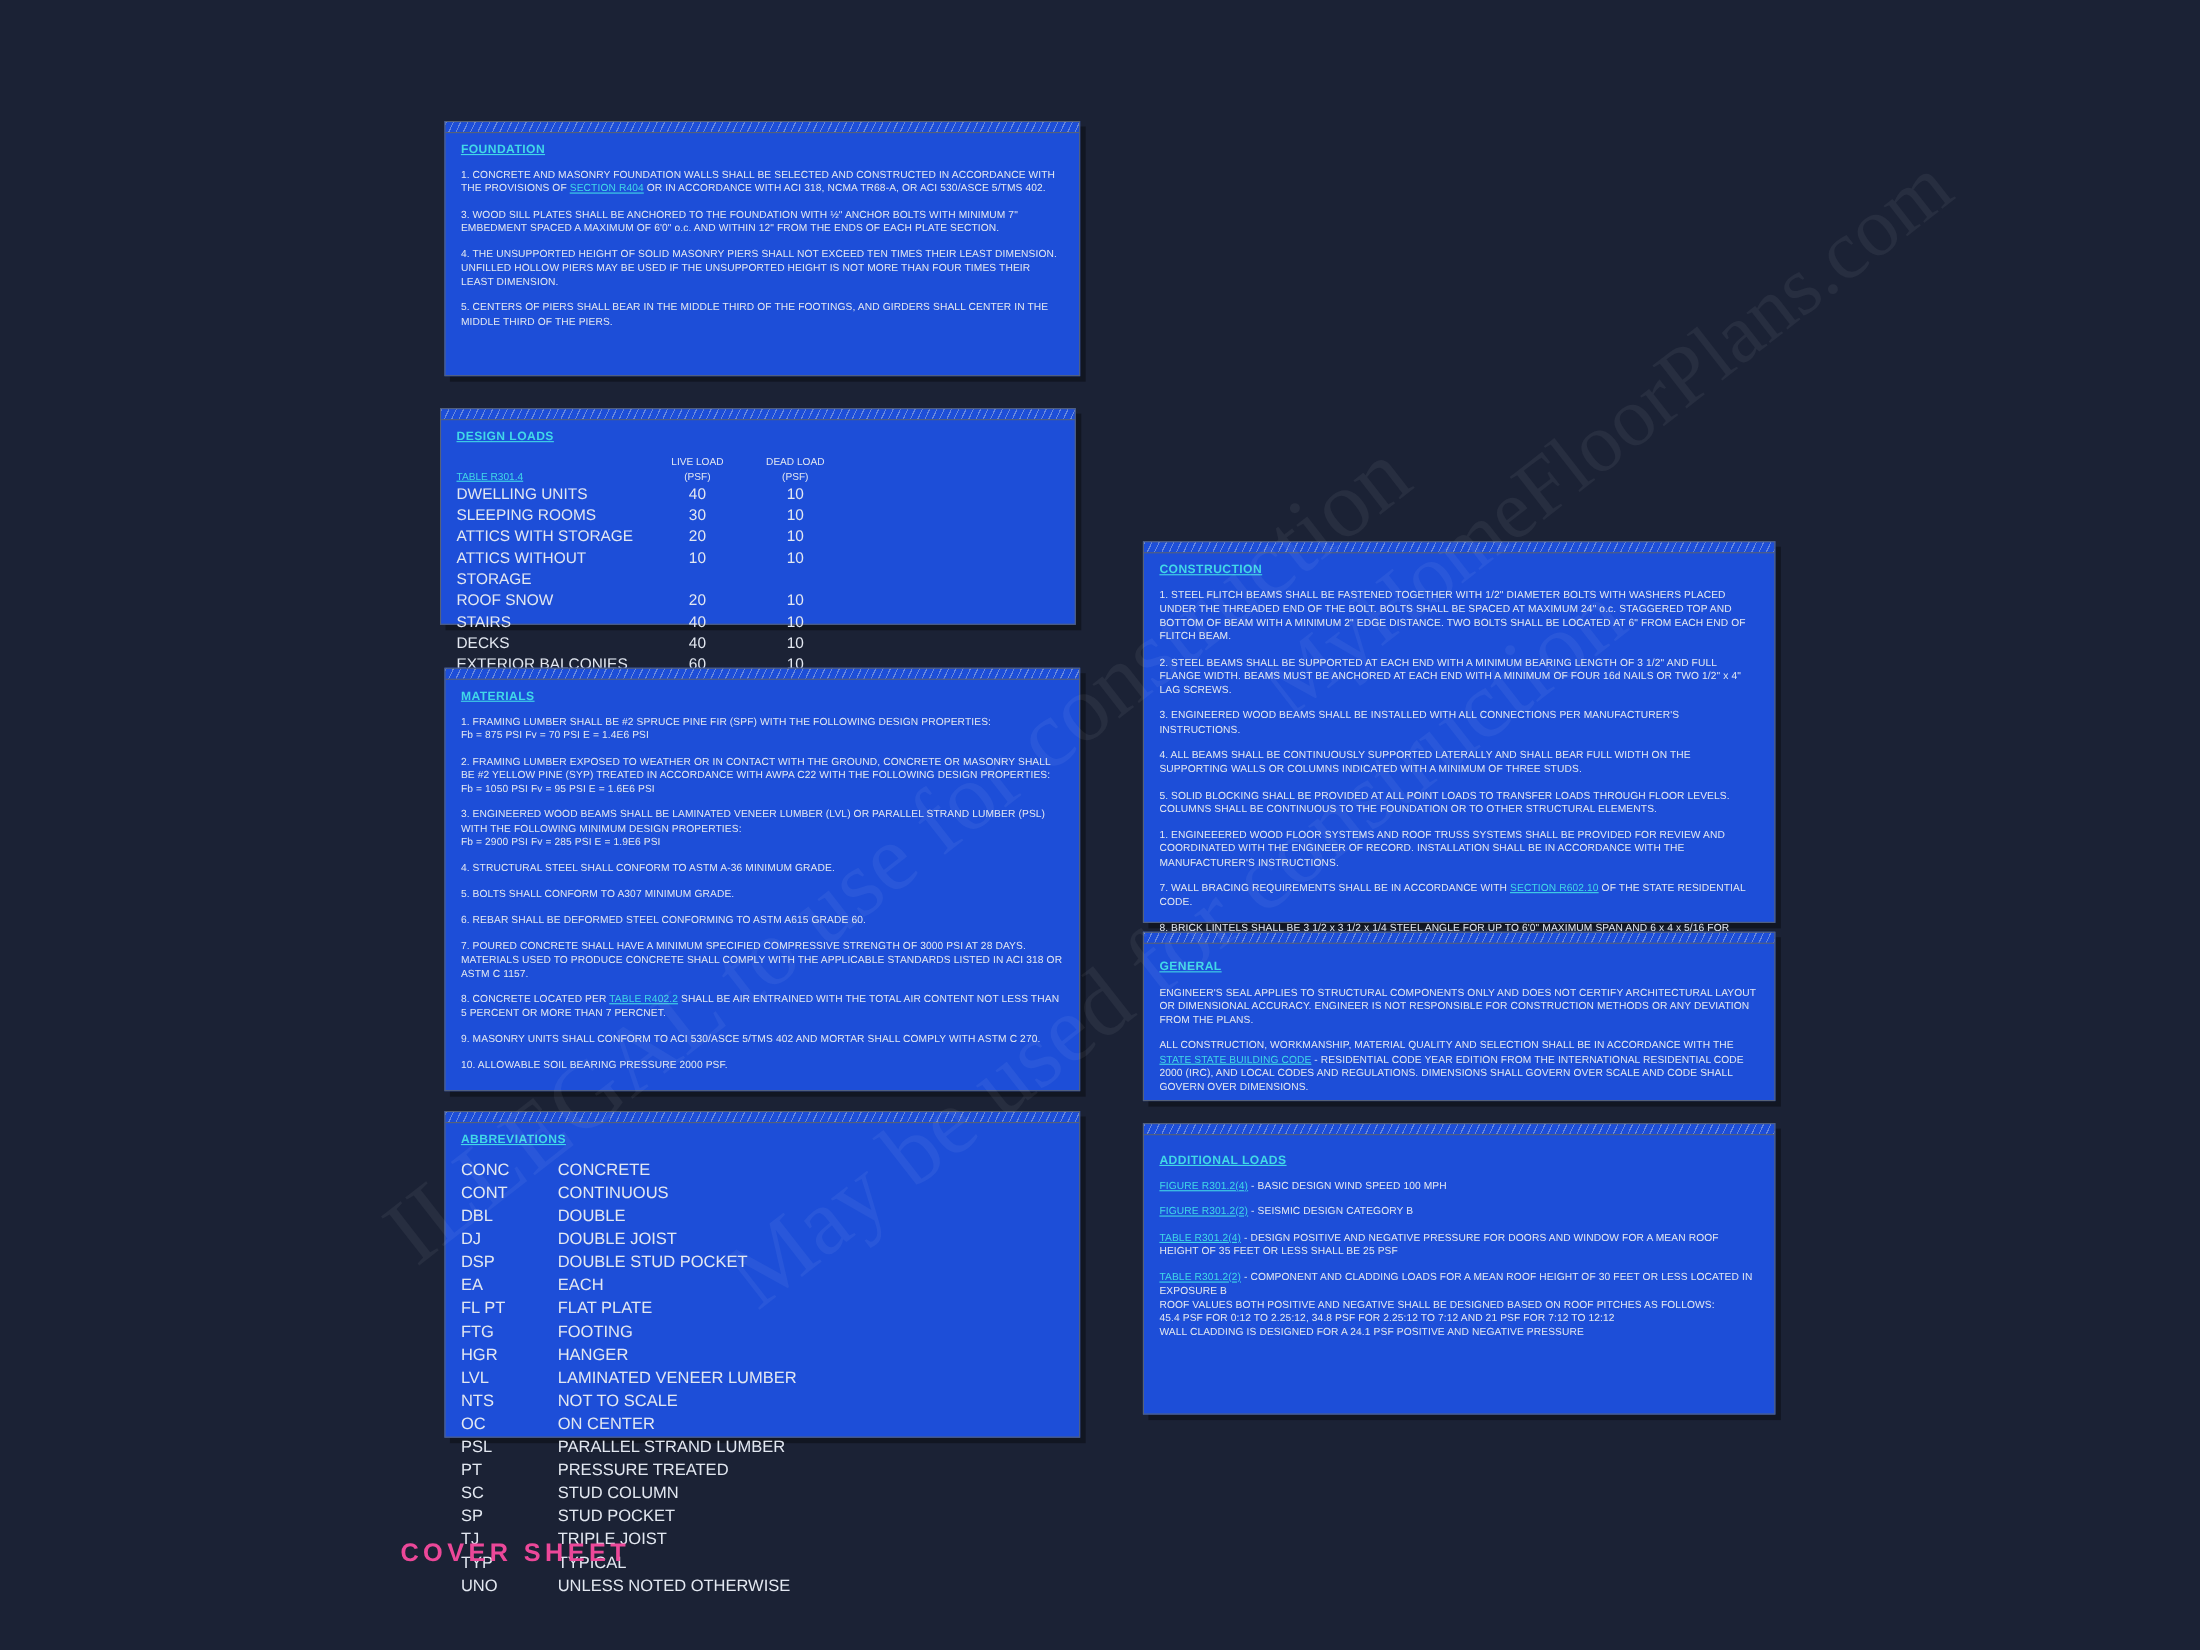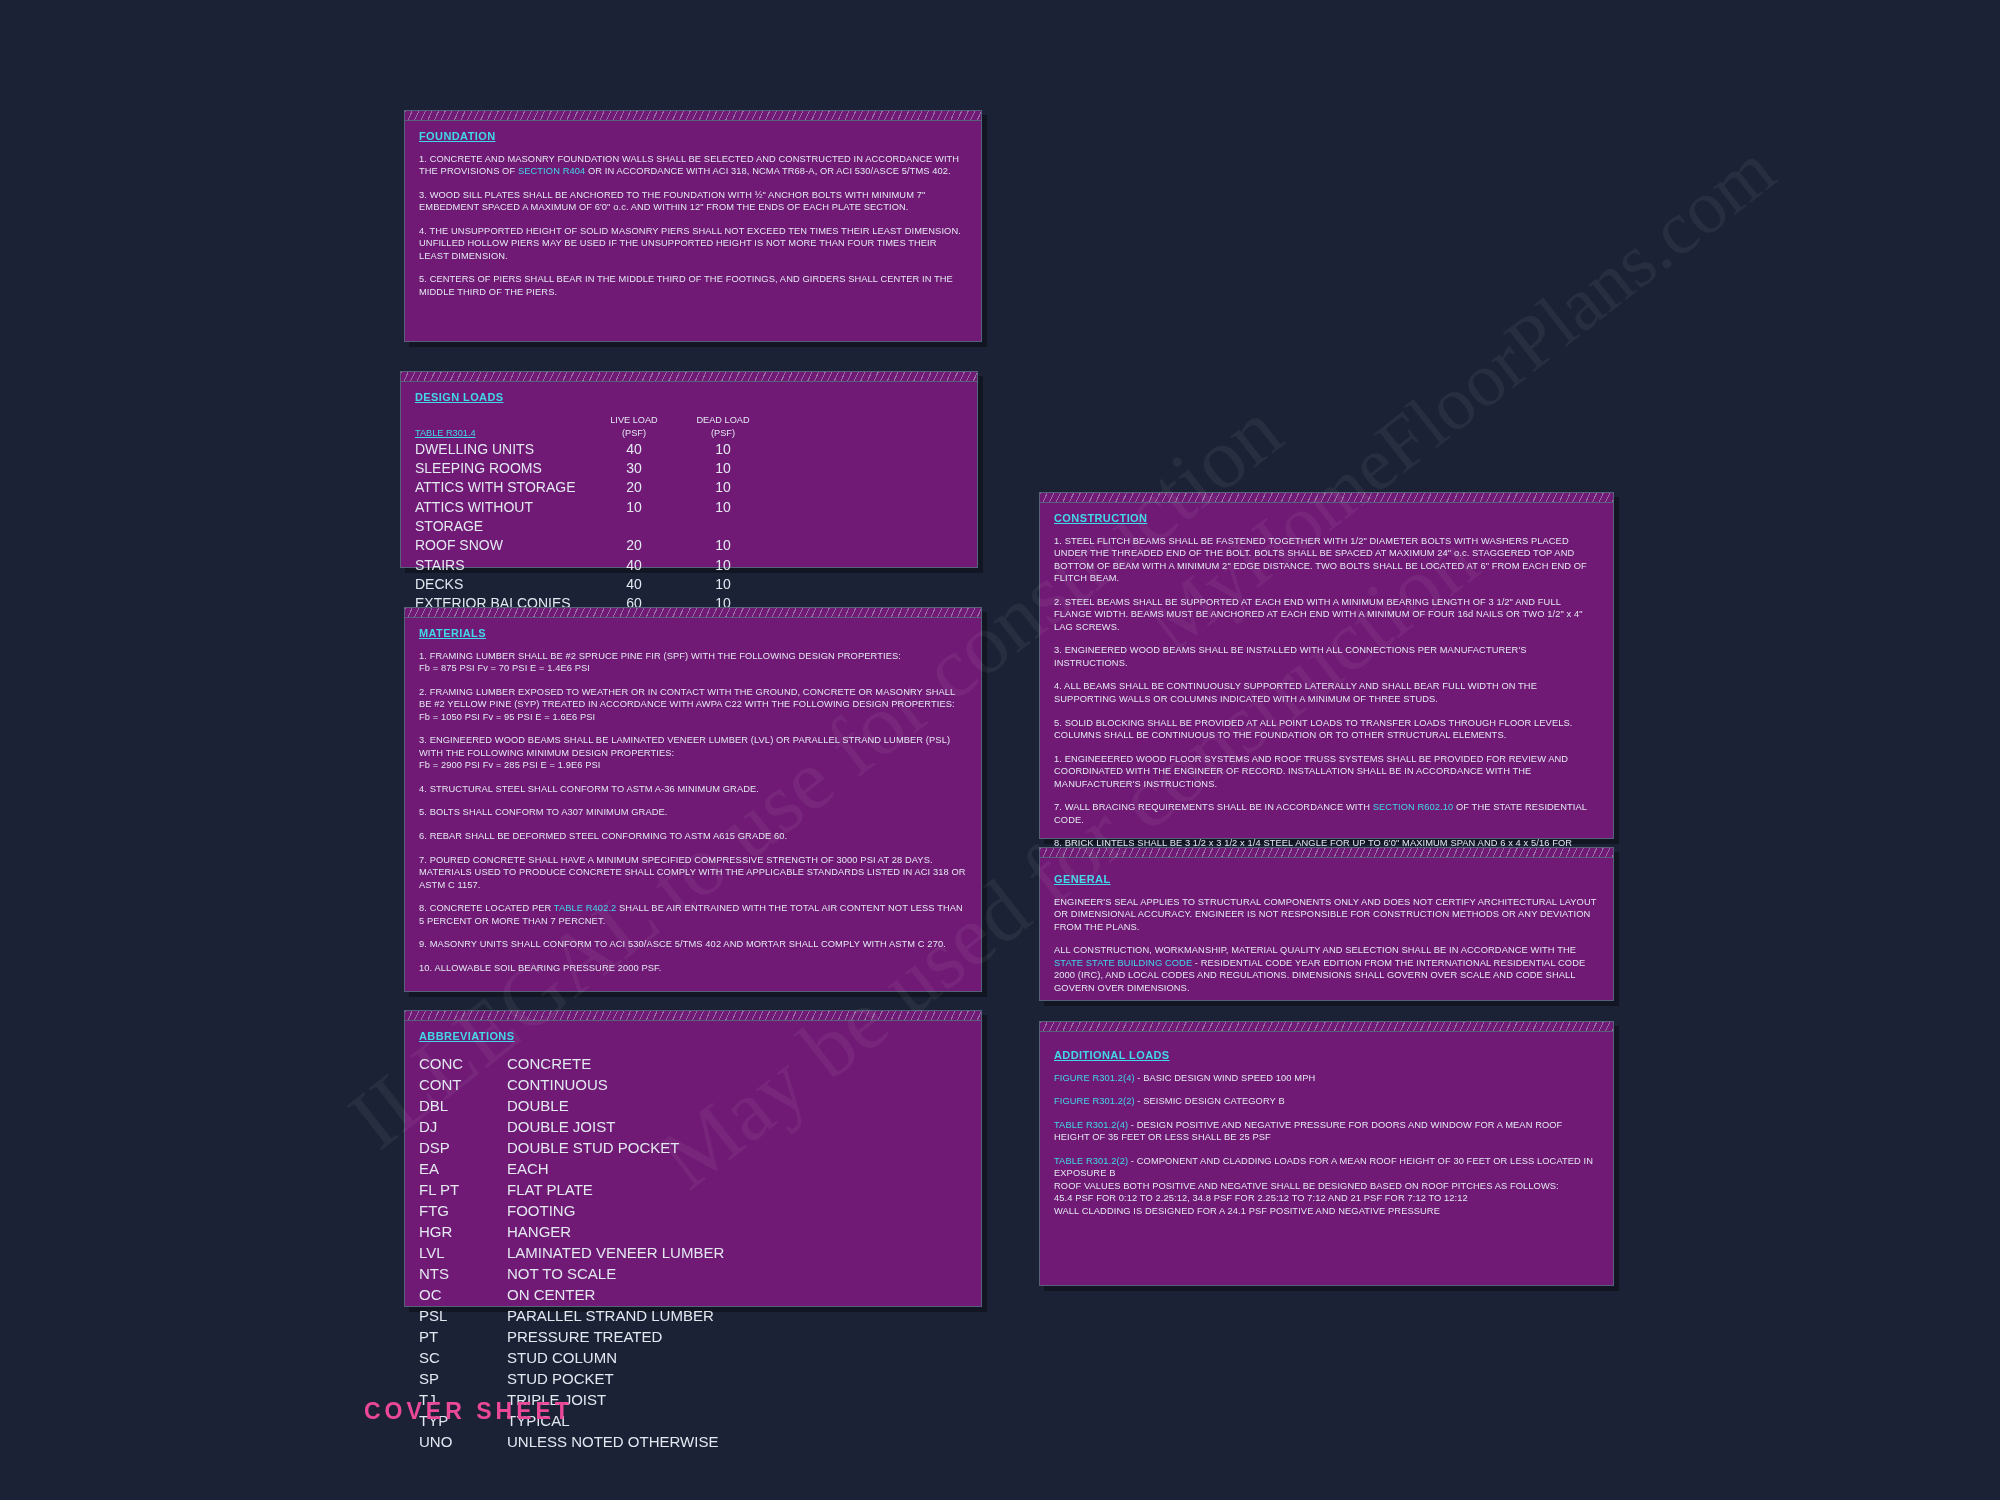--- a/index.html
+++ b/index.html
@@ -34,21 +34,21 @@
     font-size:23px;
     letter-spacing:4px;
     color:#ec4899;
     font-weight:bold;
     z-index:8;
   }
 
   
   .panel{
     position:absolute;
-    background:#701a75;
+    background:#1d4ed8;
     border:1px solid #566279;
     box-shadow:5px 5px 0 rgba(0,0,0,0.35);
     z-index:4;
   }
   .panel .hatch{
     position:absolute;
     left:0;top:0;right:0;height:9px;
     background:repeating-linear-gradient(115deg,
        rgba(200,210,225,0.45) 0px,
        rgba(200,210,225,0.45) 1px,
@@ -102,21 +102,21 @@
   
   .ab-row{
     display:flex;
     font-size:15px;
     color:#e3e8f1;
     line-height:1.4;
   }
   .ab-row .k{width:88px;}
   .ab-row .v{flex:1;}
 
-  .lnk{color:#41d8e8;}
+  .lnk{color:#41d8e8;text-decoration:underline;}
 </style>
 </head>
 <body>
 
 <div class="watermark">
   <div class="wm-line wm1">ILLEGAL to use for construction</div>
   <div class="wm-line wm2">May be used for construction</div>
   <div class="wm-line wm3">MyHomeFloorPlans.com</div>
 </div>
 

